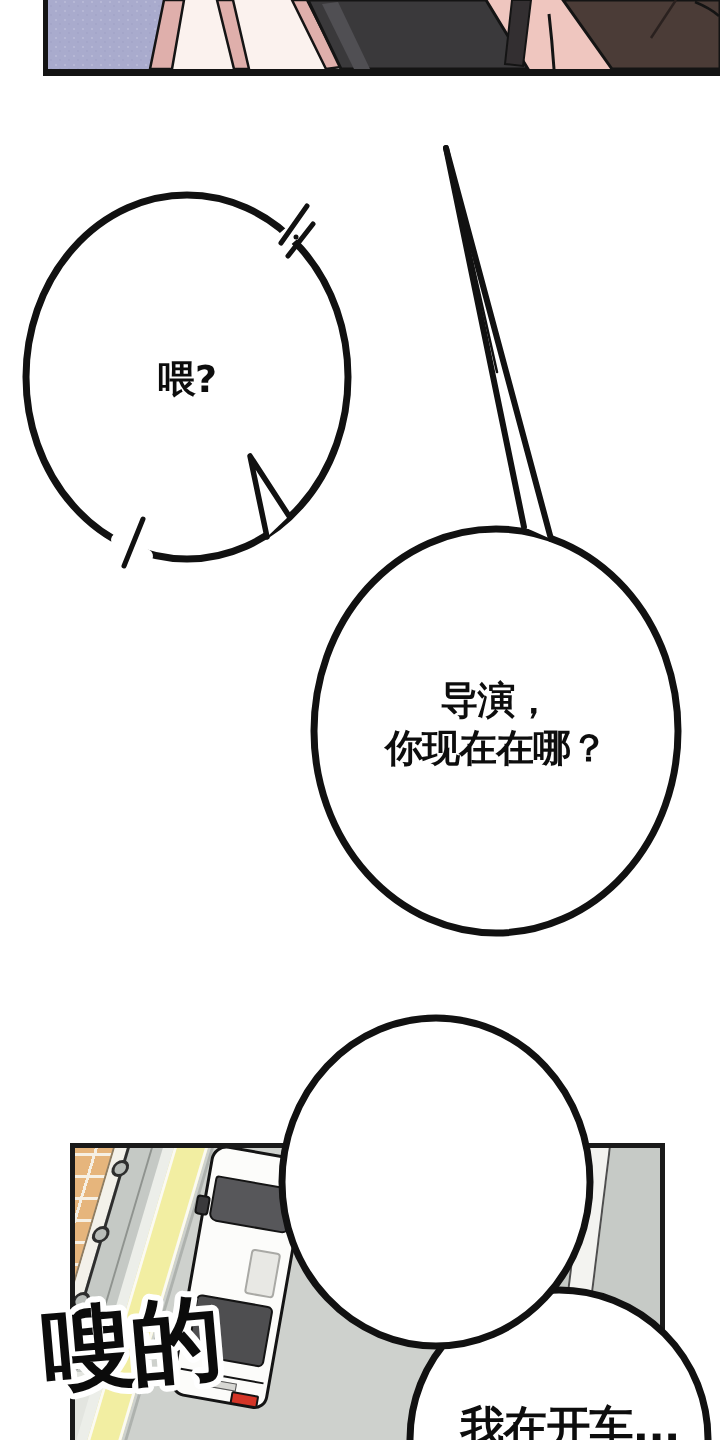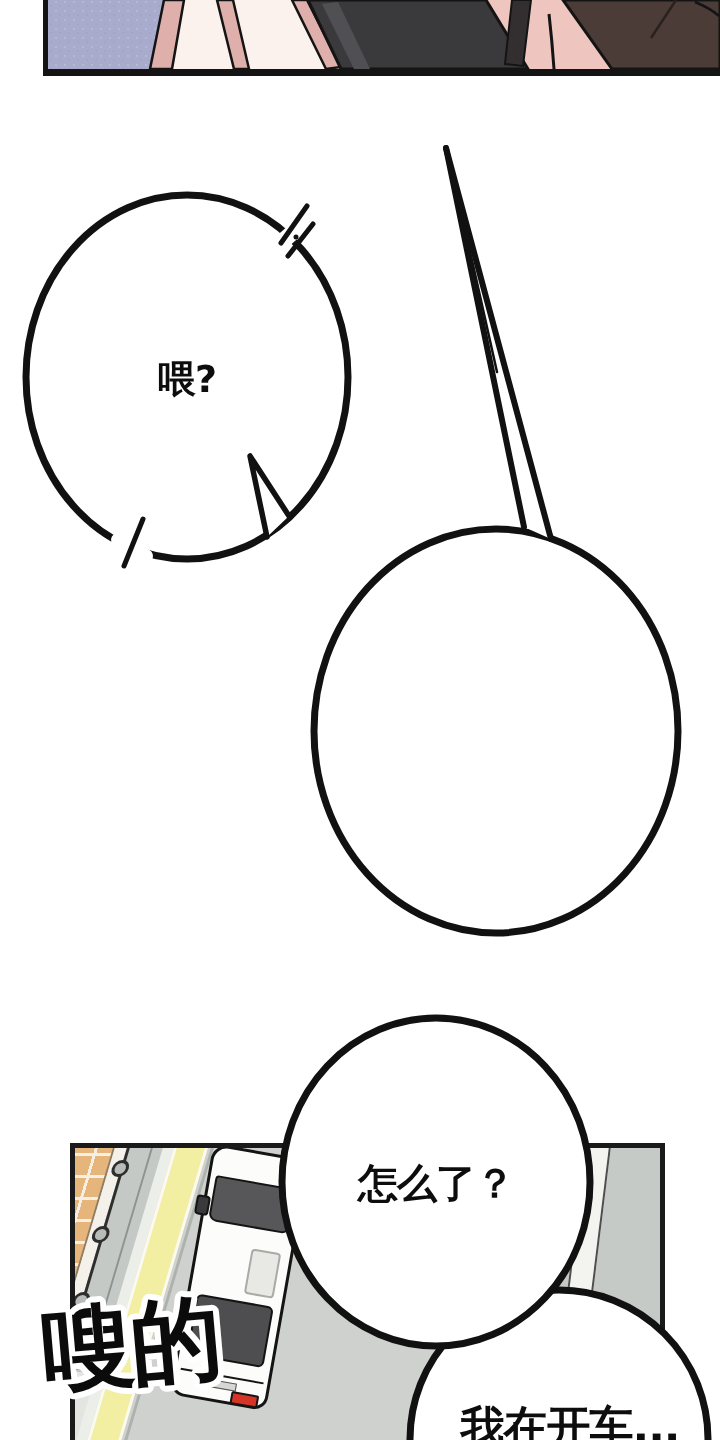--- a/index.html
+++ b/index.html
@@ -164,16 +164,19 @@
 
       <polygon points="289,516 250,456 267,537" fill="#ffffff"></polygon>
       <path d="M289,516 L250,456 L267,537" fill="none" stroke="#111111" stroke-width="5.5" stroke-linecap="round" stroke-linejoin="round"></path>
     </g>
 
     <circle cx="559" cy="1439" r="149" fill="#ffffff" stroke="#111111" stroke-width="7"></circle>
     <ellipse cx="436" cy="1182" rx="154" ry="164" fill="#ffffff" stroke="#111111" stroke-width="7"></ellipse>
   </svg>
 
   <div class="btxt t-hello">喂?</div>
-  <div class="btxt t-what">怎么了？</div>
+  <div class="btxt t-director">
+    <span style="display:block">导演，</span>
+    <span style="display:block">你现在在哪？</span>
+  </div>
   <div class="btxt t-driving">我在开车...</div>
 
 </div>
 
 </body></html>

